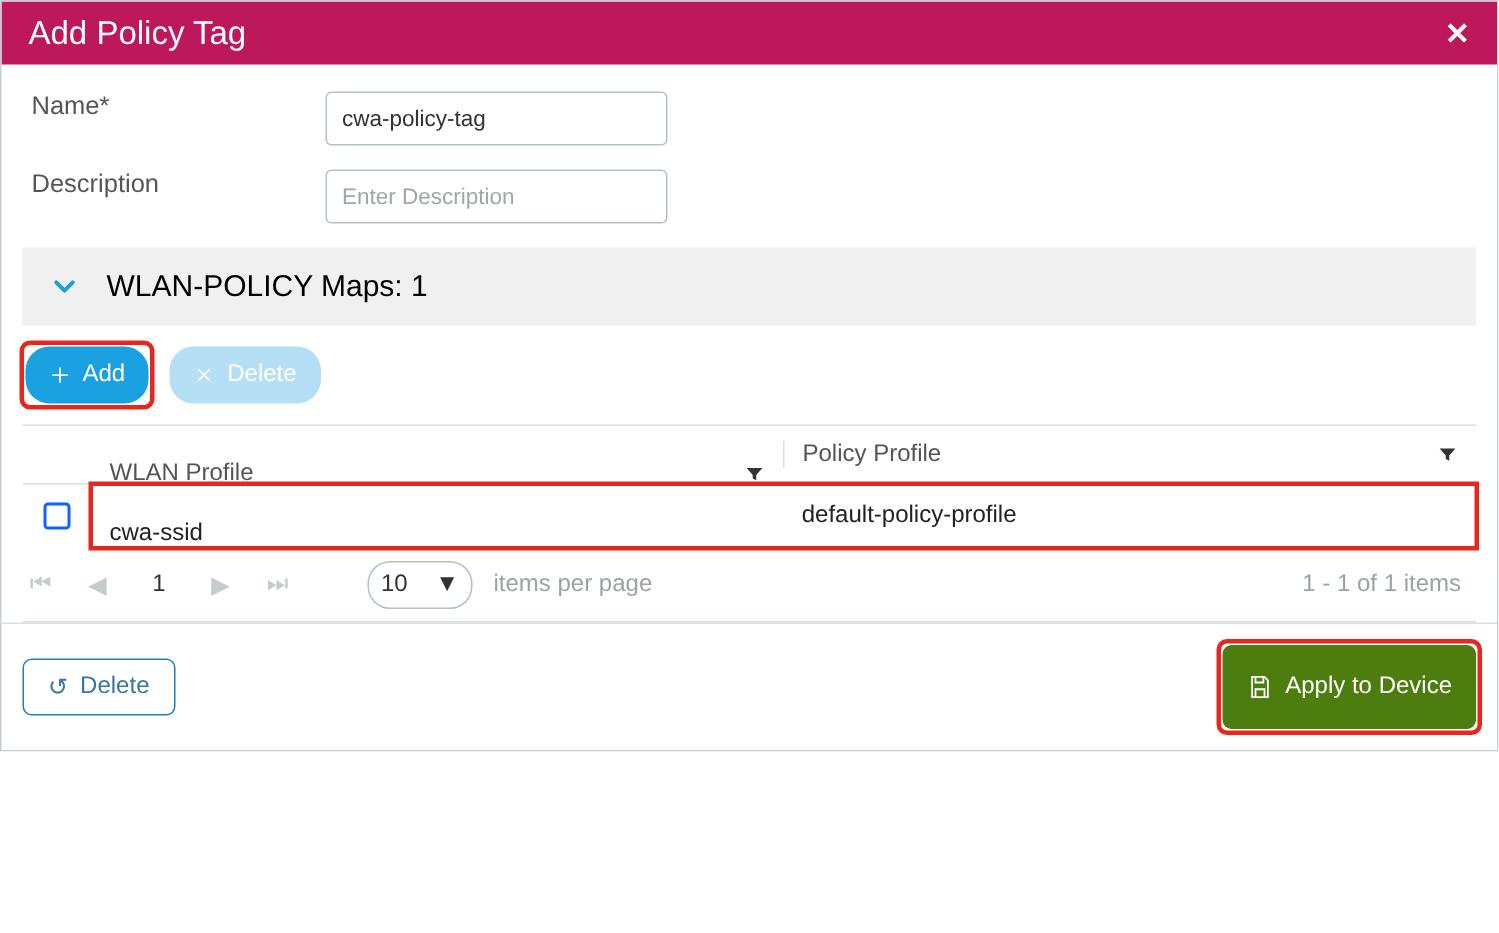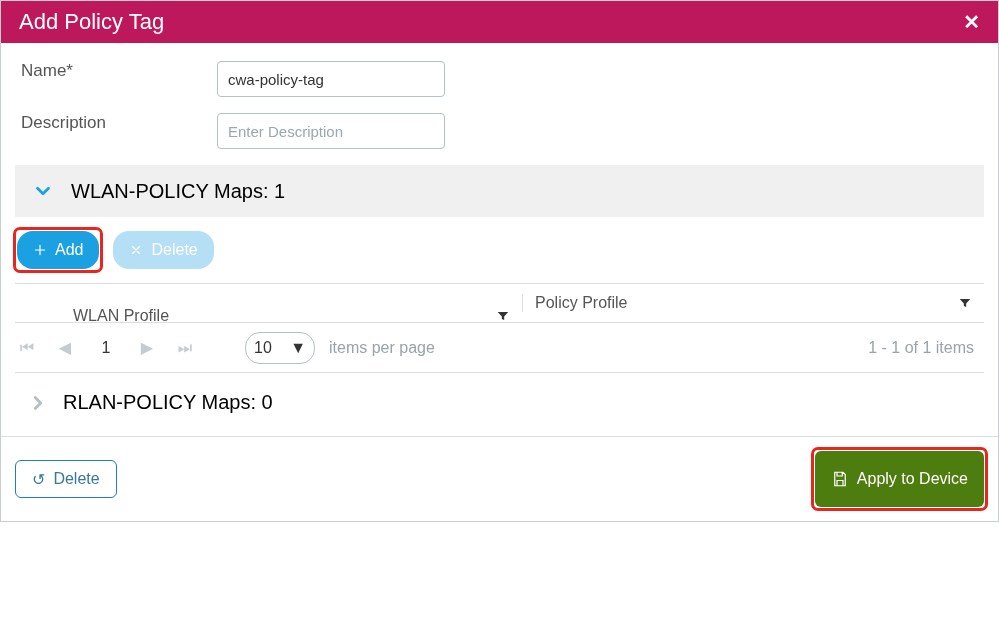--- a/index.html
+++ b/index.html
@@ -256,48 +256,52 @@
         <div class="col-policy">
           <span>Policy Profile</span>
           <span class="filter-icon">
             <svg width="14" height="14" viewBox="0 0 24 24">
                 <path d="M3 5h18l-7 8v6l-4-2v-4z" fill="#333"></path>
               </svg>
           </span>
         </div>
       </div>
 
+      <div style="display:flex">
+        <div class="col-check" style="align-self:center;">
+          <span class="checkbox"></span>
+        </div>
+        <div class="table-row row-hi" style="flex:1">
+          <div class="col-wlan" style="border:none">
+            <span>cwa-ssid</span>
+            <span></span>
+          </div>
+          <div class="col-policy" style="border:none">
+            <span>default-policy-profile</span>
+            <span></span>
+          </div>
+        </div>
+      </div>
 
       <div class="pager">
         <span class="nav-btn">⏮</span>
         <span class="nav-btn">◀</span>
         <span class="page-num">1</span>
         <span class="nav-btn">▶</span>
         <span class="nav-btn">⏭</span>
         <span style="width:20px"></span>
         <span class="page-size">
           <span>10</span>
           <span>▼</span>
         </span>
         <span class="items-text">items per page</span>
         <span class="count">1 - 1 of 1 items</span>
       </div>
     </div>
 
-    <div class="section-collapsed">
-      <span class="chev-right">
-        <svg width="22" height="22" viewBox="0 0 24 24">
-            <path d="M9 6l6 6-6 6" stroke="#b7bec2" stroke-width="3" fill="none" stroke-linecap="round" stroke-linejoin="round"></path>
-          </svg>
-      </span>
-      <span class="section-title">
-        <span>RLAN-POLICY Maps:</span>
-        <span>0</span>
-      </span>
-    </div>
 
   </div>
 
   <div class="footer">
     <button class="btn btn-cancel">
       <span>↺</span>
       <span>Delete</span>
     </button>
     <span class="hi-red" style="display:inline-block;">
       <button class="btn btn-apply">

